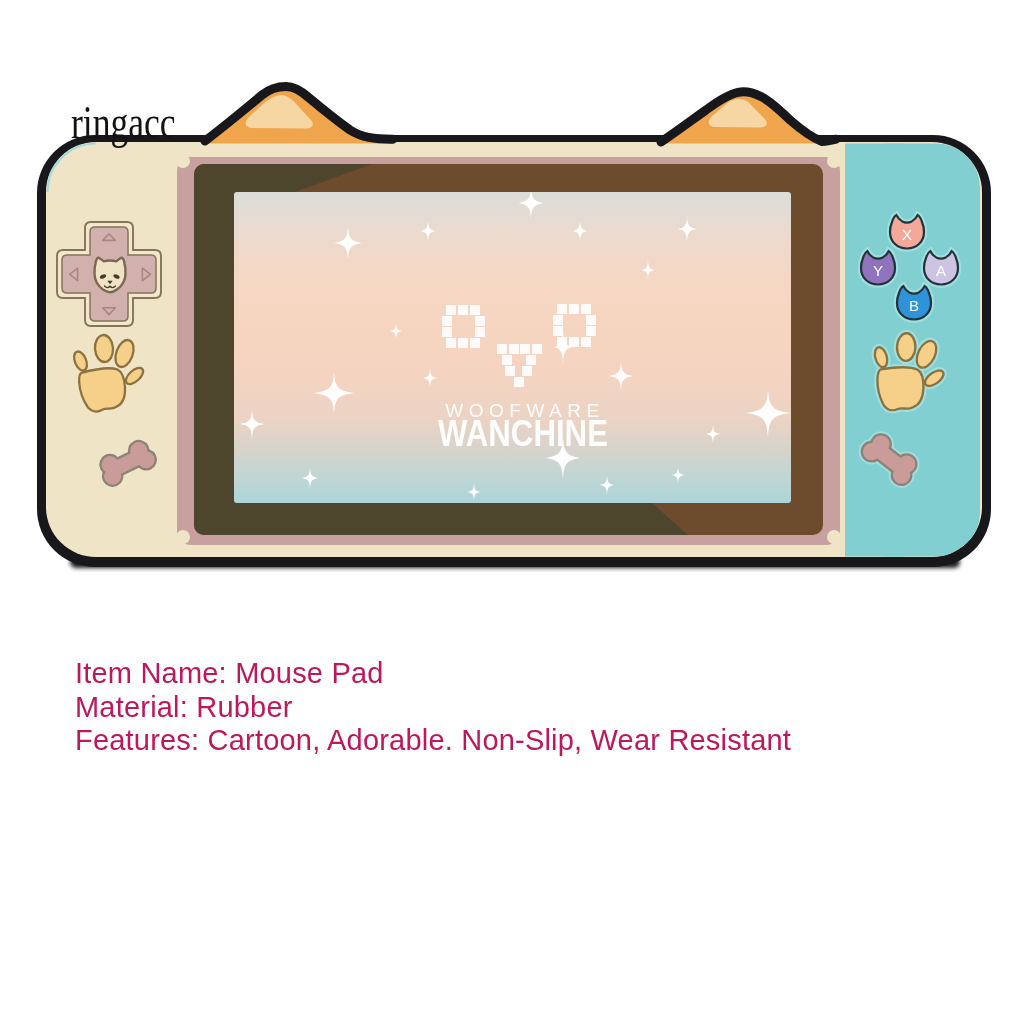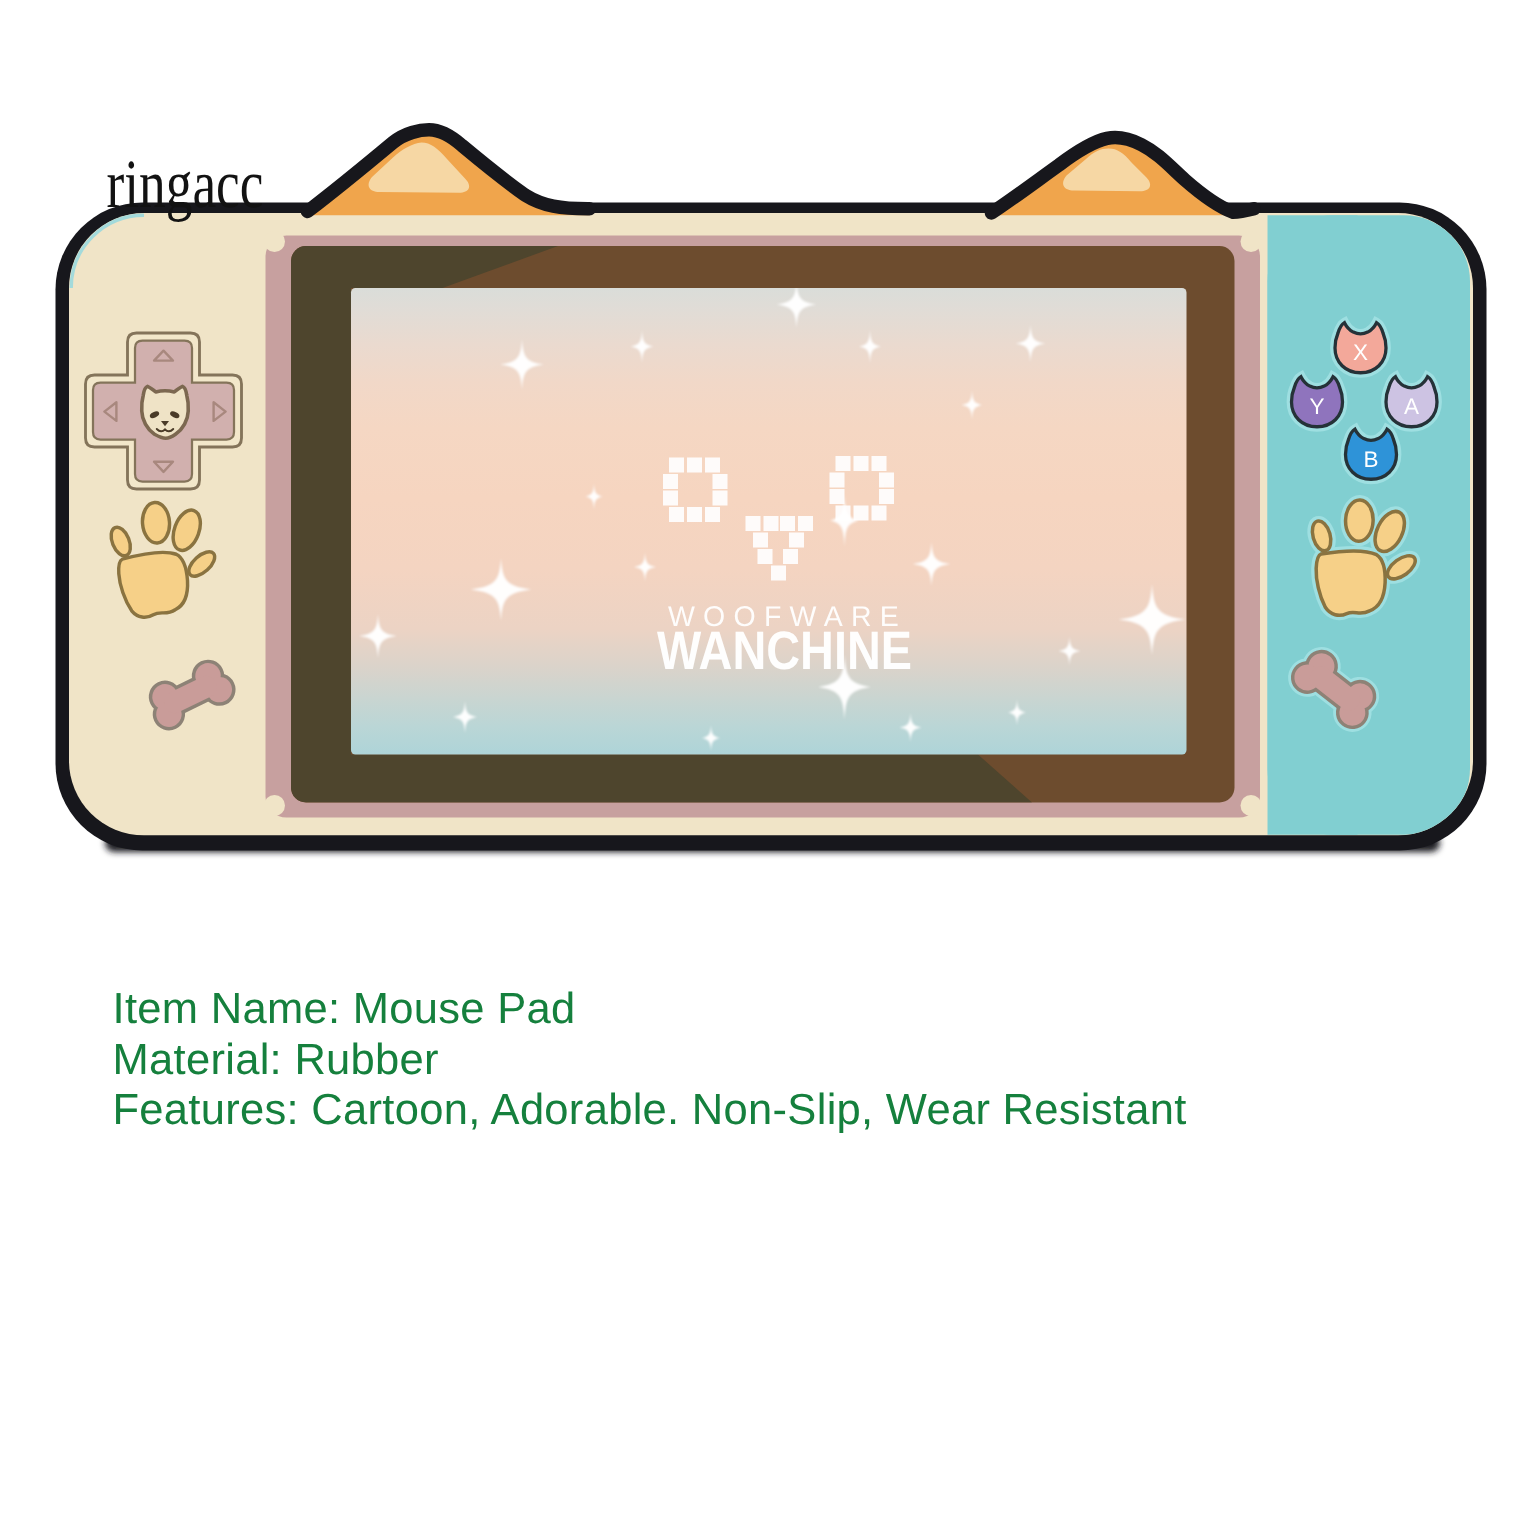--- a/index.html
+++ b/index.html
@@ -1,18 +1,18 @@
 <!DOCTYPE html>
 <html><head>
 <meta charset="utf-8">
 <style>
   html,body{margin:0;padding:0;background:#ffffff;width:1024px;height:1024px;overflow:hidden;}
   #stage{position:relative;width:1024px;height:1024px;font-family:"Liberation Sans",sans-serif;}
   #wm{position:absolute;left:71px;top:96px;font-family:"Liberation Serif",serif;font-size:46px;color:#121212;transform:scaleX(0.773);transform-origin:0 0;}
-  #desc{position:absolute;left:75px;top:657px;font-size:29px;color:#15803d;line-height:33.5px;letter-spacing:0.2px;}
+  #desc{position:absolute;left:75px;top:657px;font-size:29px;color:#be185d;line-height:33.5px;letter-spacing:0.2px;}
 </style>
 </head>
 <body>
 <div id="stage">
 <svg width="1024" height="1024" viewBox="0 0 1024 1024" style="position:absolute;left:0;top:0">
   <defs>
     <linearGradient id="scr" x1="0" y1="0" x2="0" y2="1">
       <stop offset="0" stop-color="#daddd9"></stop>
       <stop offset="0.05" stop-color="#e1dcd6"></stop>
       <stop offset="0.12" stop-color="#eadacf"></stop>

